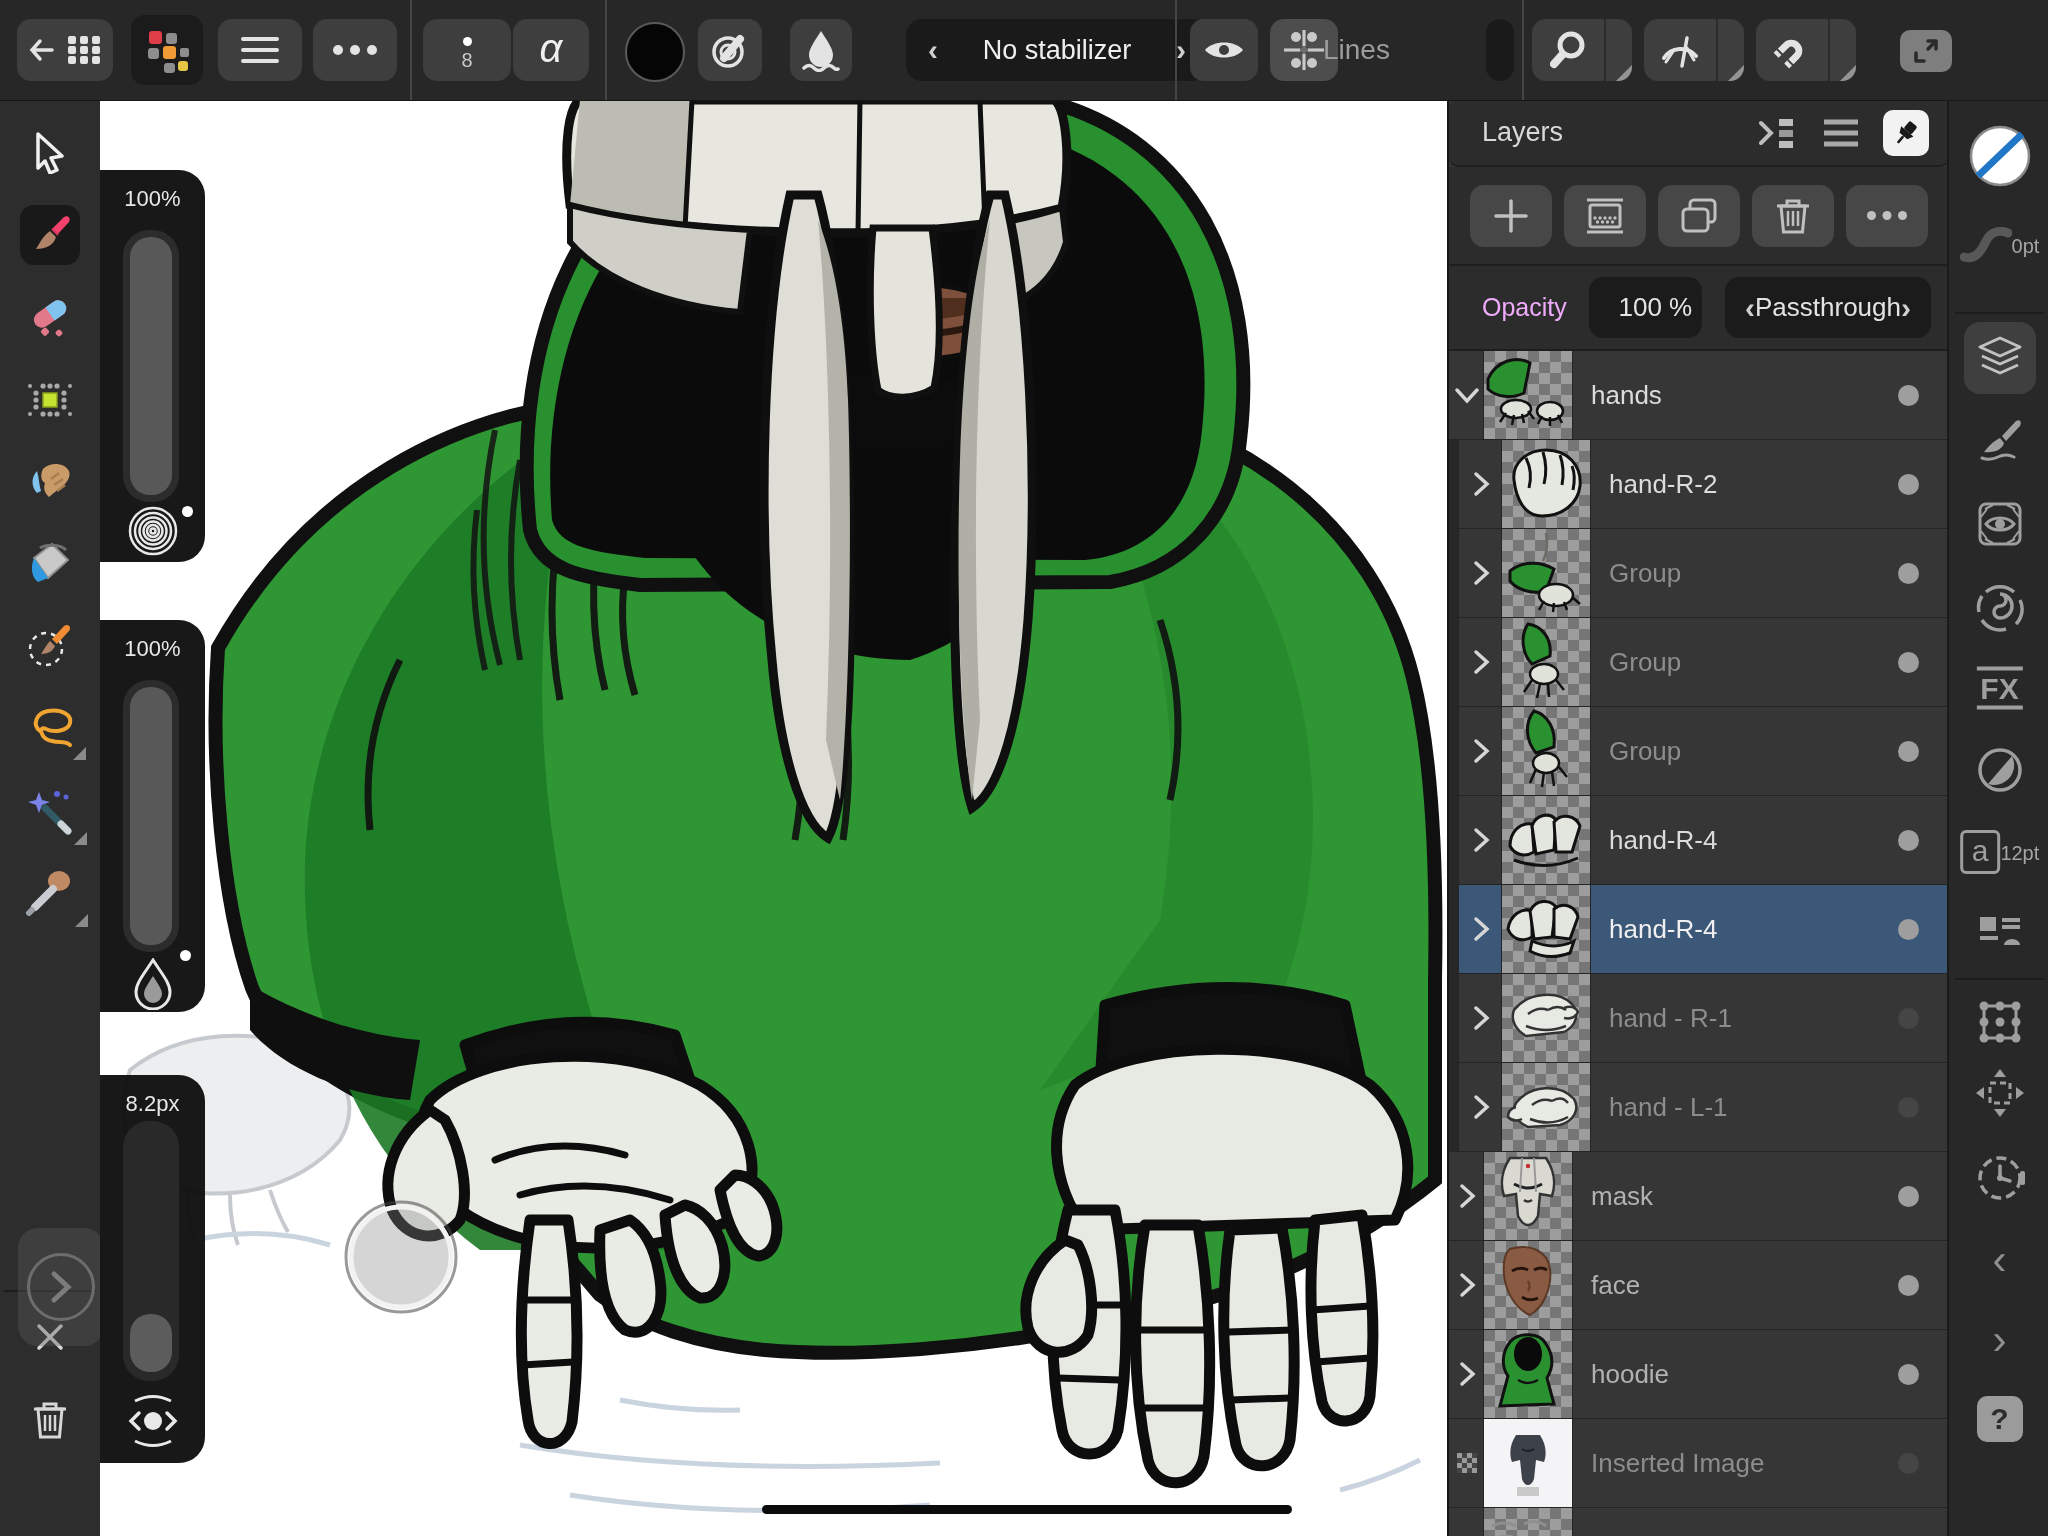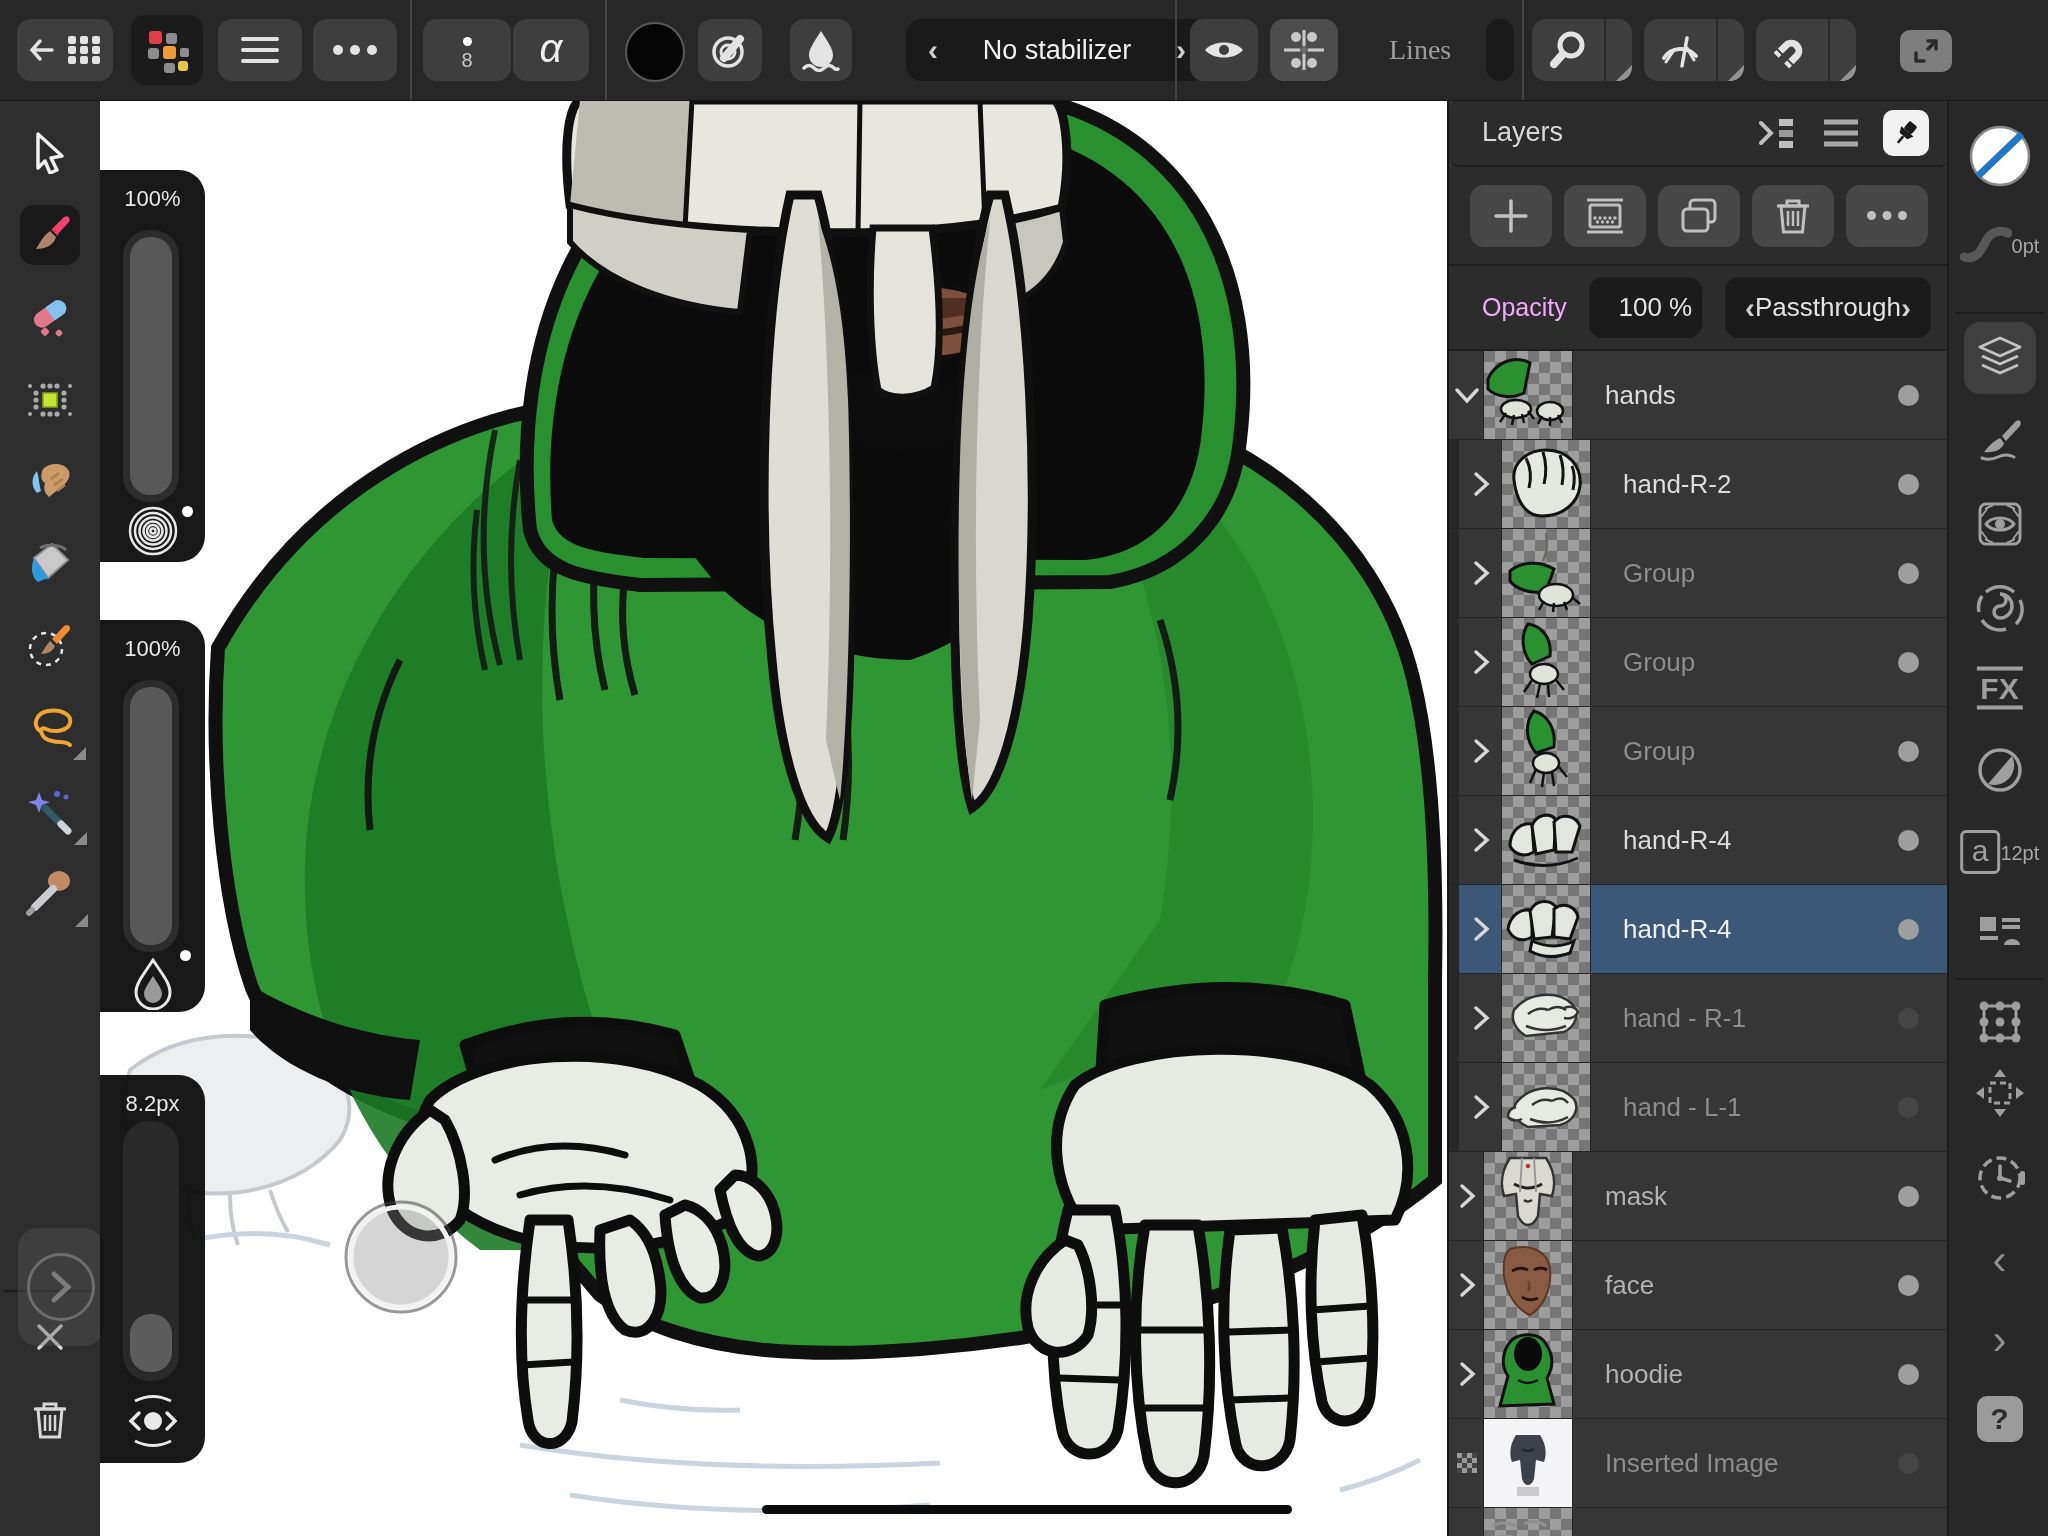--- a/index.html
+++ b/index.html
@@ -80,21 +80,21 @@
   .ly-list{flex:1;overflow:hidden;background:#353535;}
   .lrow{height:88px;border-bottom:1px solid #242424;display:flex;align-items:stretch;background:#363636;}
   .lrow.sel{background:#3b5878;}
   .rail{width:10px;background:#272727;}
   .chevcol{display:flex;align-items:center;justify-content:center;color:#d6d6d6;}
   .chev0{width:35px;} .chev1{width:43px;}
   .thumb{width:88px;height:88px;flex:0 0 88px;outline:1px solid #242424;
          background:repeating-conic-gradient(#9d9d9d 0% 25%,#767676 0% 50%);
          background-size:22px 22px;}
   .thumb.white{background:#f2f2f4;}
-  .lname{flex:1;display:flex;align-items:center;padding-left:33px;font-size:26px;}
+  .lname{flex:1;display:flex;align-items:center;padding-left:19px;font-size:26px;}
   .tone-bright{color:#dcdcdc;} .tone-mid{color:#b2b2b2;} .tone-dim{color:#8d8d8d;}
   .lrow.sel .lname span{color:#f0f0f0;text-align:center;}
   .vdot{align-self:center;width:21px;height:21px;border-radius:50%;margin-right:30px;flex:0 0 21px;}
   .dot-on{background:#9e9e9e;} .dot-off{background:#454545;}
   
   .rightbar{position:absolute;left:1947px;top:100px;width:101px;height:1436px;background:#282828;
             border-left:2px solid #1a1a1a;z-index:20;}
   .rtool{position:absolute;left:50%;transform:translate(-50%,-50%);color:#9e9e9e;
          display:flex;flex-direction:row;align-items:center;}
   .rtool-activebg{width:72px;height:72px;background:#3f3f3f;border-radius:16px;
@@ -204,21 +204,21 @@
             <circle cx="28" cy="7" r="5"></circle>
           <circle cx="12" cy="33" r="5"></circle>
             <circle cx="28" cy="33" r="5"></circle>
         </g>
         <g stroke="#c9c9c9" stroke-width="3">
           <path d="M20,0 V40 M0,20 H40" stroke="#6f6f6f"></path>
           <path d="M20,0 V16 M20,24 V40 M0,20 H16 M24,20 H40"></path>
         </g>
       </svg>
     </div>
-    <div class="tb-label" style="left:1389px;font-family:Liberation Serif, serif;">Lines</div>
+    <div class="tb-label" style="left:1323px;">Lines</div>
     <div class="mini-sliver" style="left:1486px;"></div>
     <div class="tb-divider" style="left:1522px;"></div>
 
     <div class="split-btn" style="left:1532px;">
       <div class="split-main">
         <svg width="36" height="38" viewBox="0 0 36 38">
           <circle cx="21" cy="14" r="11" stroke="#e3e3e3" stroke-width="5" fill="none"></circle>
           <path d="M12,24 L4,33" stroke="#e3e3e3" stroke-width="8" stroke-linecap="round"></path>
         </svg>
       </div>

